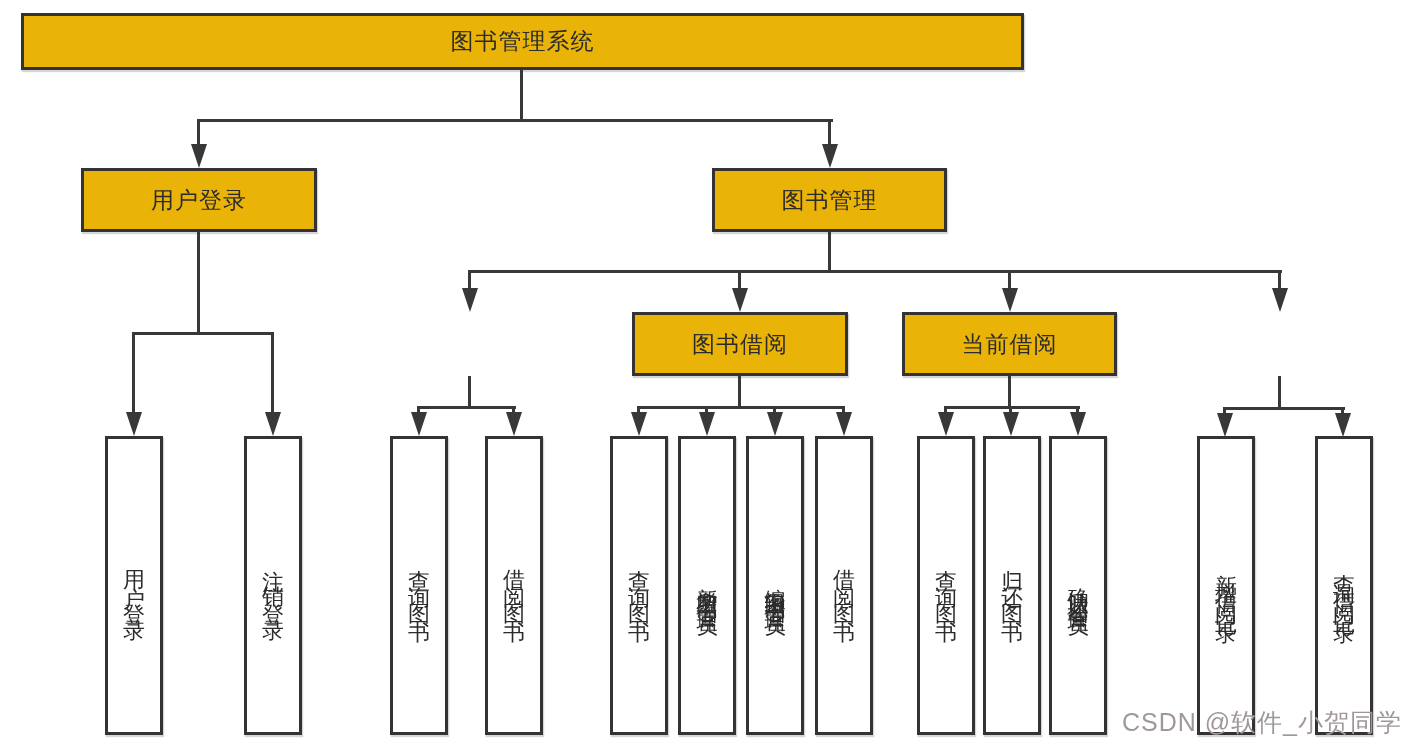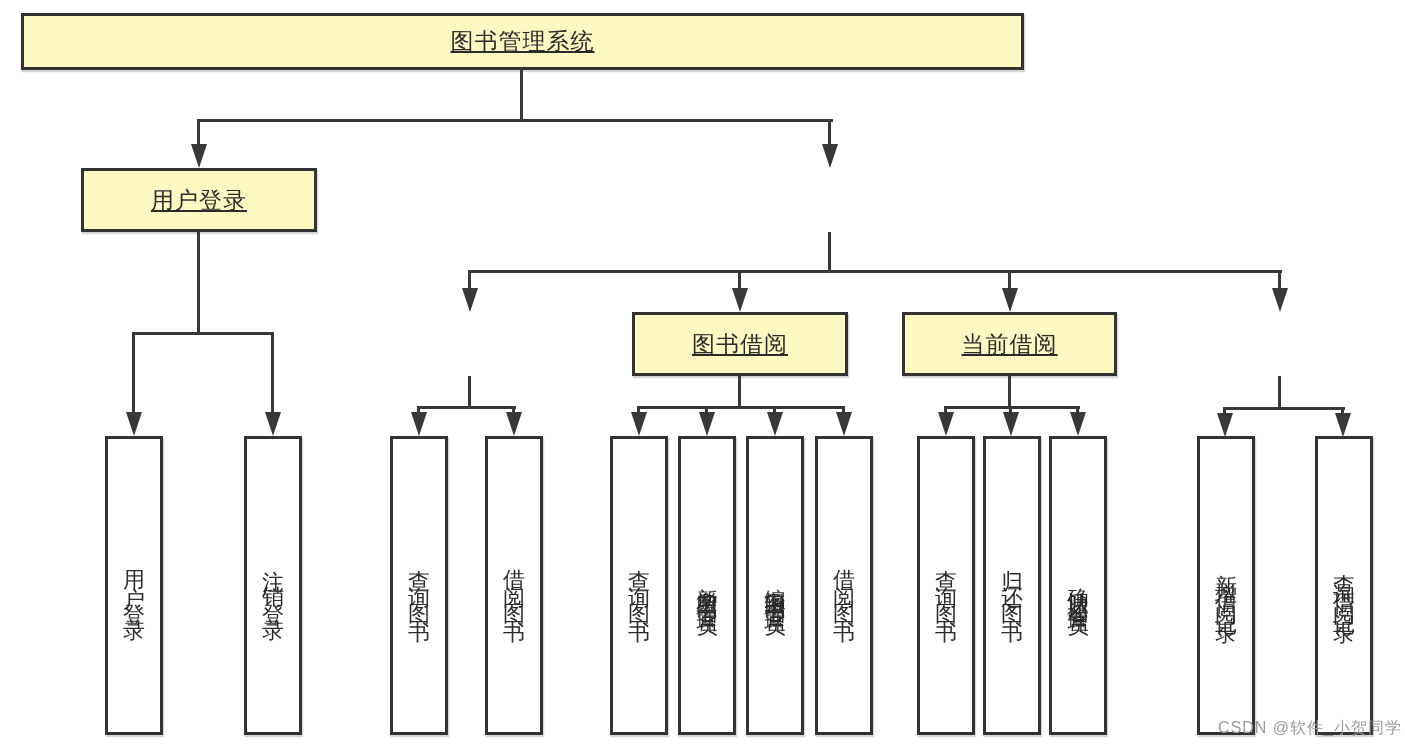--- a/index.html
+++ b/index.html
@@ -2,26 +2,25 @@
 <html><head>
 <meta charset="utf-8">
 <style>
   html,body{margin:0;padding:0;background:#ffffff;}
   .canvas{
     position:relative;width:1405px;height:747px;background:#ffffff;
     font-family:"Liberation Sans","DejaVu Sans",sans-serif;overflow:hidden;
   }
   
   .box{
-    position:absolute;box-sizing:border-box;background:#fef9c3;
+    position:absolute;box-sizing:border-box;background:#eab308;
     border:3px solid #333333;color:#2b2b2b;
     display:flex;align-items:center;justify-content:center;
     font-size:23px;letter-spacing:1px;
     box-shadow:1px 2px 1px rgba(90,90,90,0.25);
-    text-decoration:underline;
   }
   .vbox{
     position:absolute;box-sizing:border-box;background:#ffffff;
     border:3px solid #333333;color:#2b2b2b;
     display:flex;align-items:center;justify-content:center;
     font-size:22px;
     writing-mode:vertical-rl;text-orientation:mixed;
     box-shadow:1px 2px 1px rgba(90,90,90,0.25);
     width:58px;top:436px;height:299px;
   }
@@ -32,21 +31,21 @@
   .vline{position:absolute;width:3px;background:#383838;}
   .hline{position:absolute;height:3px;background:#383838;}
   .arrowhead{
     position:absolute;width:0;height:0;
     border-left:8px solid transparent;border-right:8px solid transparent;
     border-top:24px solid #383838;
   }
   
   .watermark{
     position:absolute;right:3px;bottom:8px;
-    color:#a09898;font-size:16px;letter-spacing:1px;z-index:5;
+    color:#a09898;font-size:25px;letter-spacing:1px;z-index:5;
   }
   
   #n-root{left:21px;top:13px;width:1003px;height:57px;}
   #n-user-login{left:81px;top:168px;width:236px;height:64px;}
   #n-book-mgmt{left:712px;top:168px;width:235px;height:64px;}
   #n-new-book{left:363px;top:312px;width:214px;height:64px;}
   #n-borrowing{left:632px;top:312px;width:216px;height:64px;}
   #n-current{left:902px;top:312px;width:215px;height:64px;}
   #n-records{left:1172px;top:312px;width:215px;height:64px;}
   #l-login{left:105px;}   #l-logout{left:244px;}
@@ -63,20 +62,21 @@
   <div class="box" id="n-root">图书管理系统</div>
 
   <div class="vline" style="left:520px;top:70px;height:51px;"></div>
   <div class="hline" style="left:197px;top:119px;width:636px;"></div>
   <div class="vline" style="left:197px;top:119px;height:28px;"></div>
   <div class="arrowhead" style="left:191px;top:144px;"></div>
   <div class="vline" style="left:828px;top:119px;height:28px;"></div>
   <div class="arrowhead" style="left:822px;top:144px;"></div>
 
   <div class="box" id="n-user-login">用户登录</div>
+  <div class="box" id="n-book-mgmt">图书管理</div>
 
   <div class="vline" style="left:197px;top:232px;height:103px;"></div>
   <div class="hline" style="left:132px;top:332px;width:142px;"></div>
   <div class="vline" style="left:132px;top:332px;height:82px;"></div>
   <div class="arrowhead" style="left:126px;top:412px;"></div>
   <div class="vline" style="left:271px;top:332px;height:82px;"></div>
   <div class="arrowhead" style="left:265px;top:412px;"></div>
 
   <div class="vline" style="left:828px;top:232px;height:41px;"></div>
   <div class="hline" style="left:468px;top:270px;width:814px;"></div>

